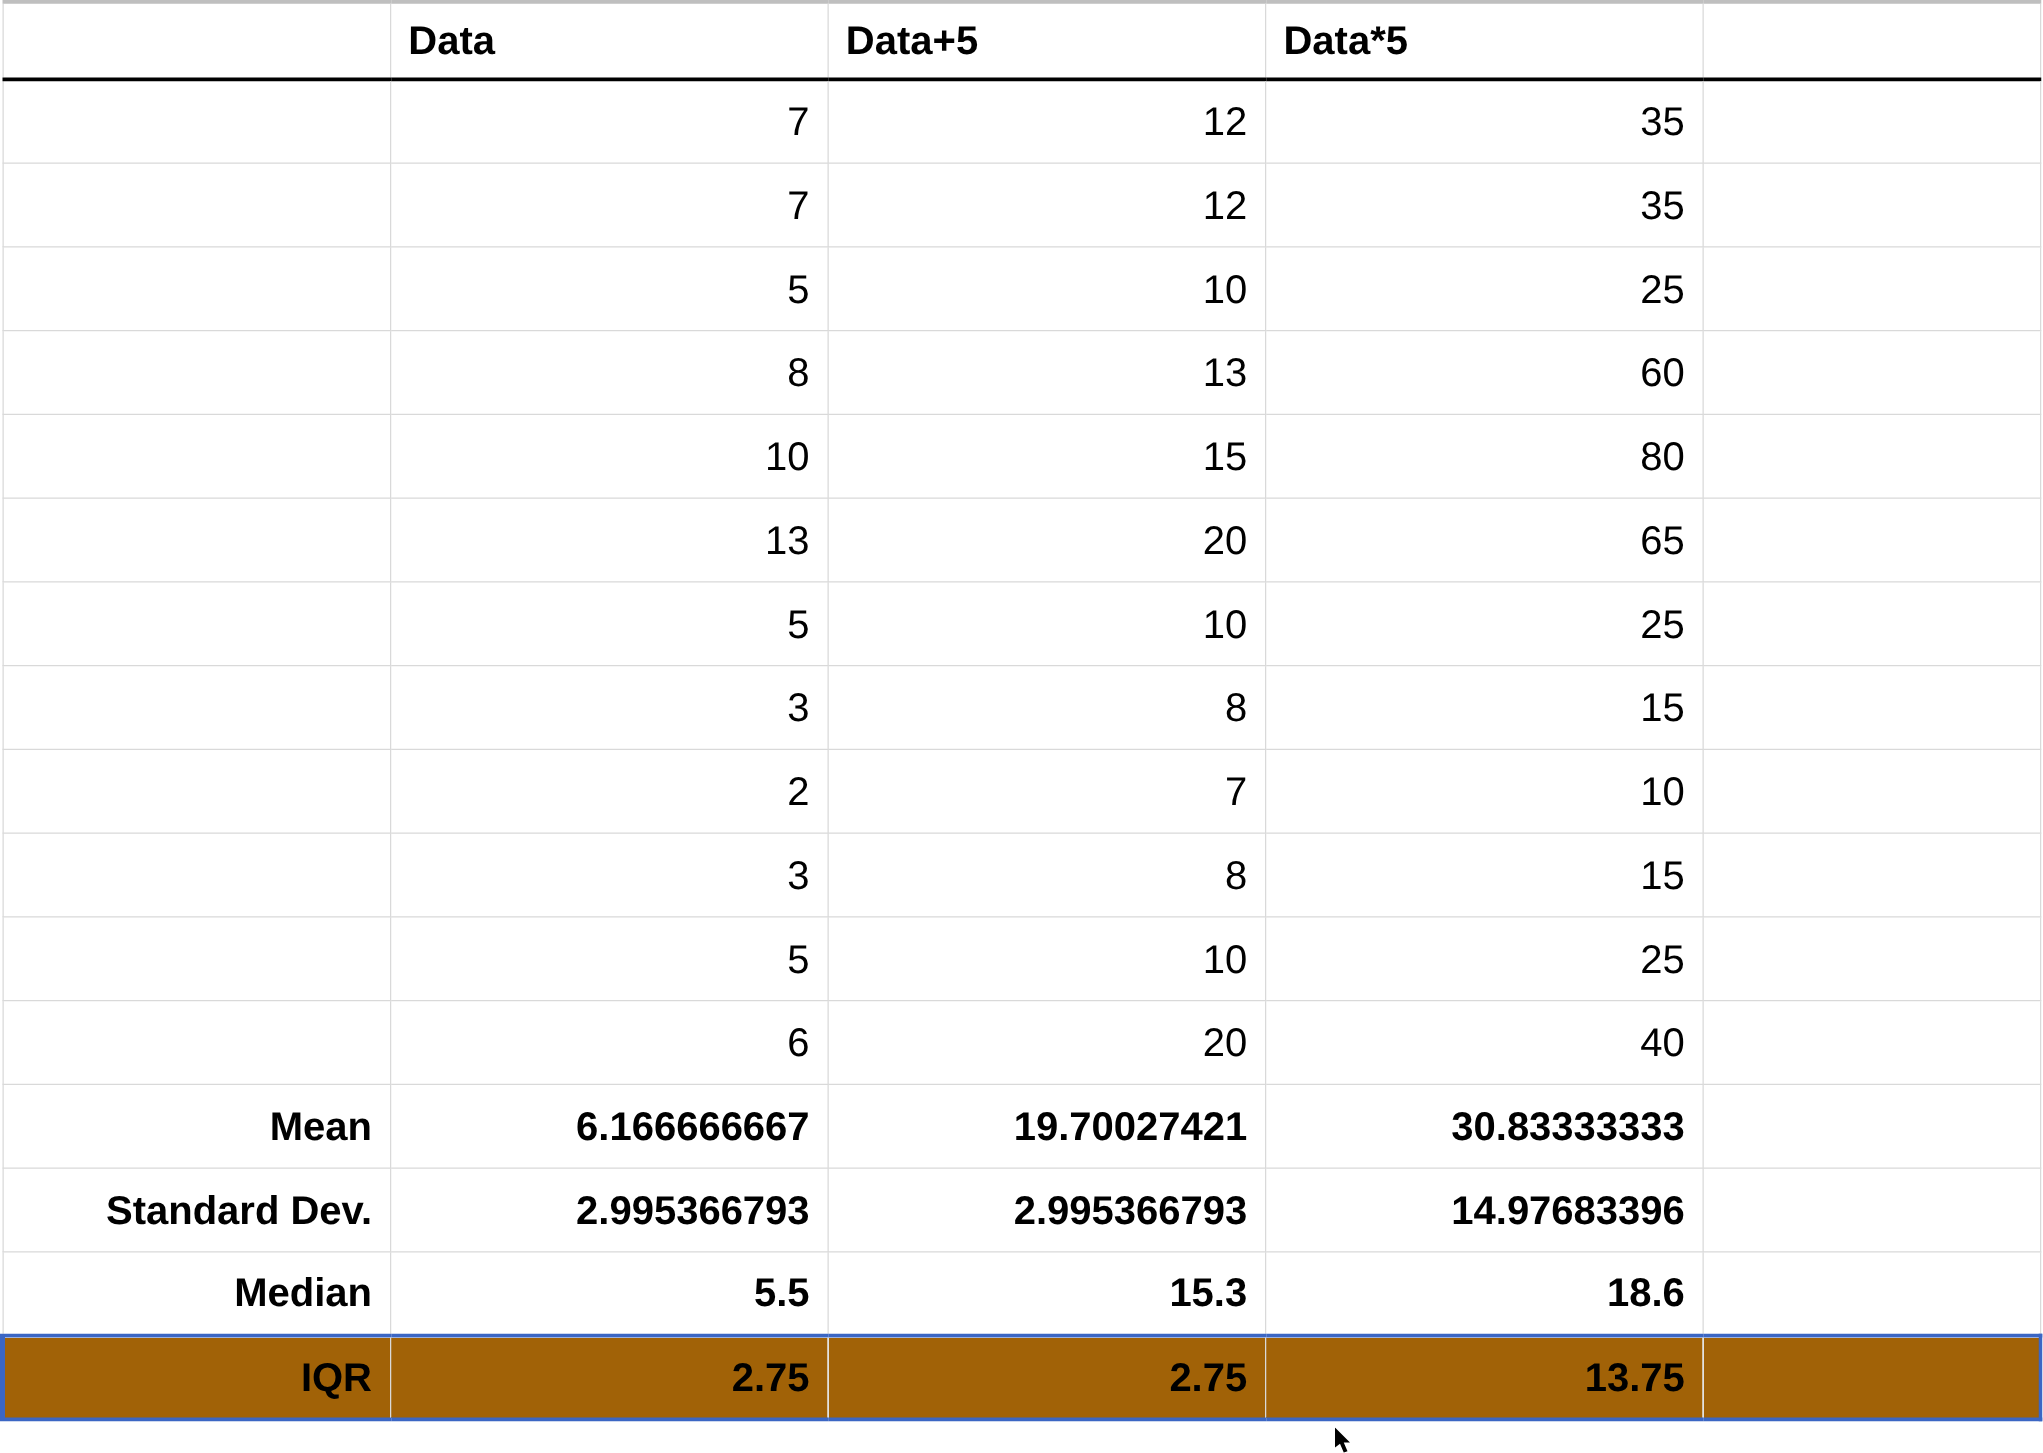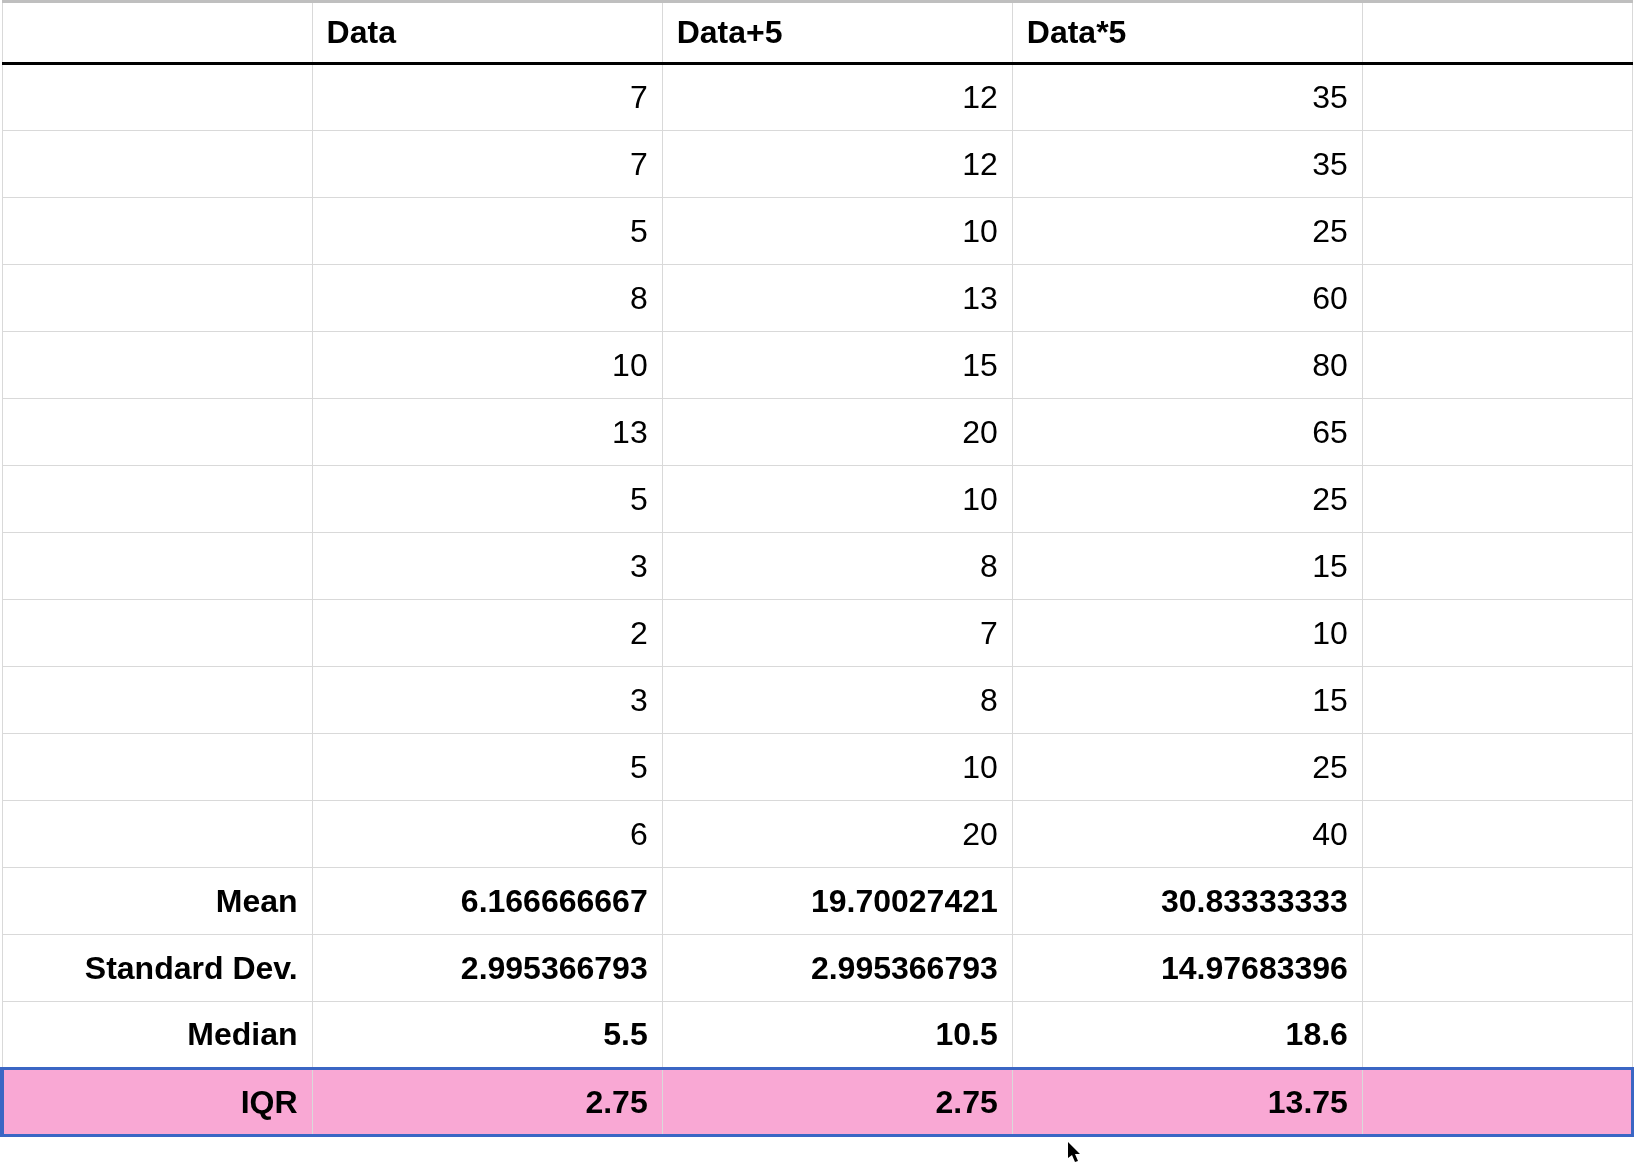--- a/index.html
+++ b/index.html
@@ -38,21 +38,21 @@
     text-align: left;
     height: 62px;
   }
   
   .num { text-align: right; }
   
   .lbl { font-weight: 700; text-align: right; }
   .bold-row td { font-weight: 700; }
   
   .selected-row td {
-    background: #f9a8d4;
+    background: #a16207;
     border-top: 3px solid #3b66c4;
     border-bottom: 3px solid #3b66c4;
   }
   .selected-row td:first-child { border-left: 4px solid #3b66c4; }
   .selected-row td:last-child  { border-right: 3px solid #3b66c4; }
   
   .cursor {
     position: absolute;
     left: 1068px;
     top: 1142px;
@@ -176,21 +176,21 @@
     <tr class="bold-row">
       <td class="lbl">Standard Dev.</td>
       <td class="num">2.995366793</td>
       <td class="num">2.995366793</td>
       <td class="num">14.97683396</td>
       <td></td>
     </tr>
     <tr class="bold-row">
       <td class="lbl">Median</td>
       <td class="num">5.5</td>
-      <td class="num">10.5</td>
+      <td class="num">15.3</td>
       <td class="num">18.6</td>
       <td></td>
     </tr>
     <tr class="bold-row selected-row">
       <td class="lbl">IQR</td>
       <td class="num">2.75</td>
       <td class="num">2.75</td>
       <td class="num">13.75</td>
       <td></td>
     </tr>

